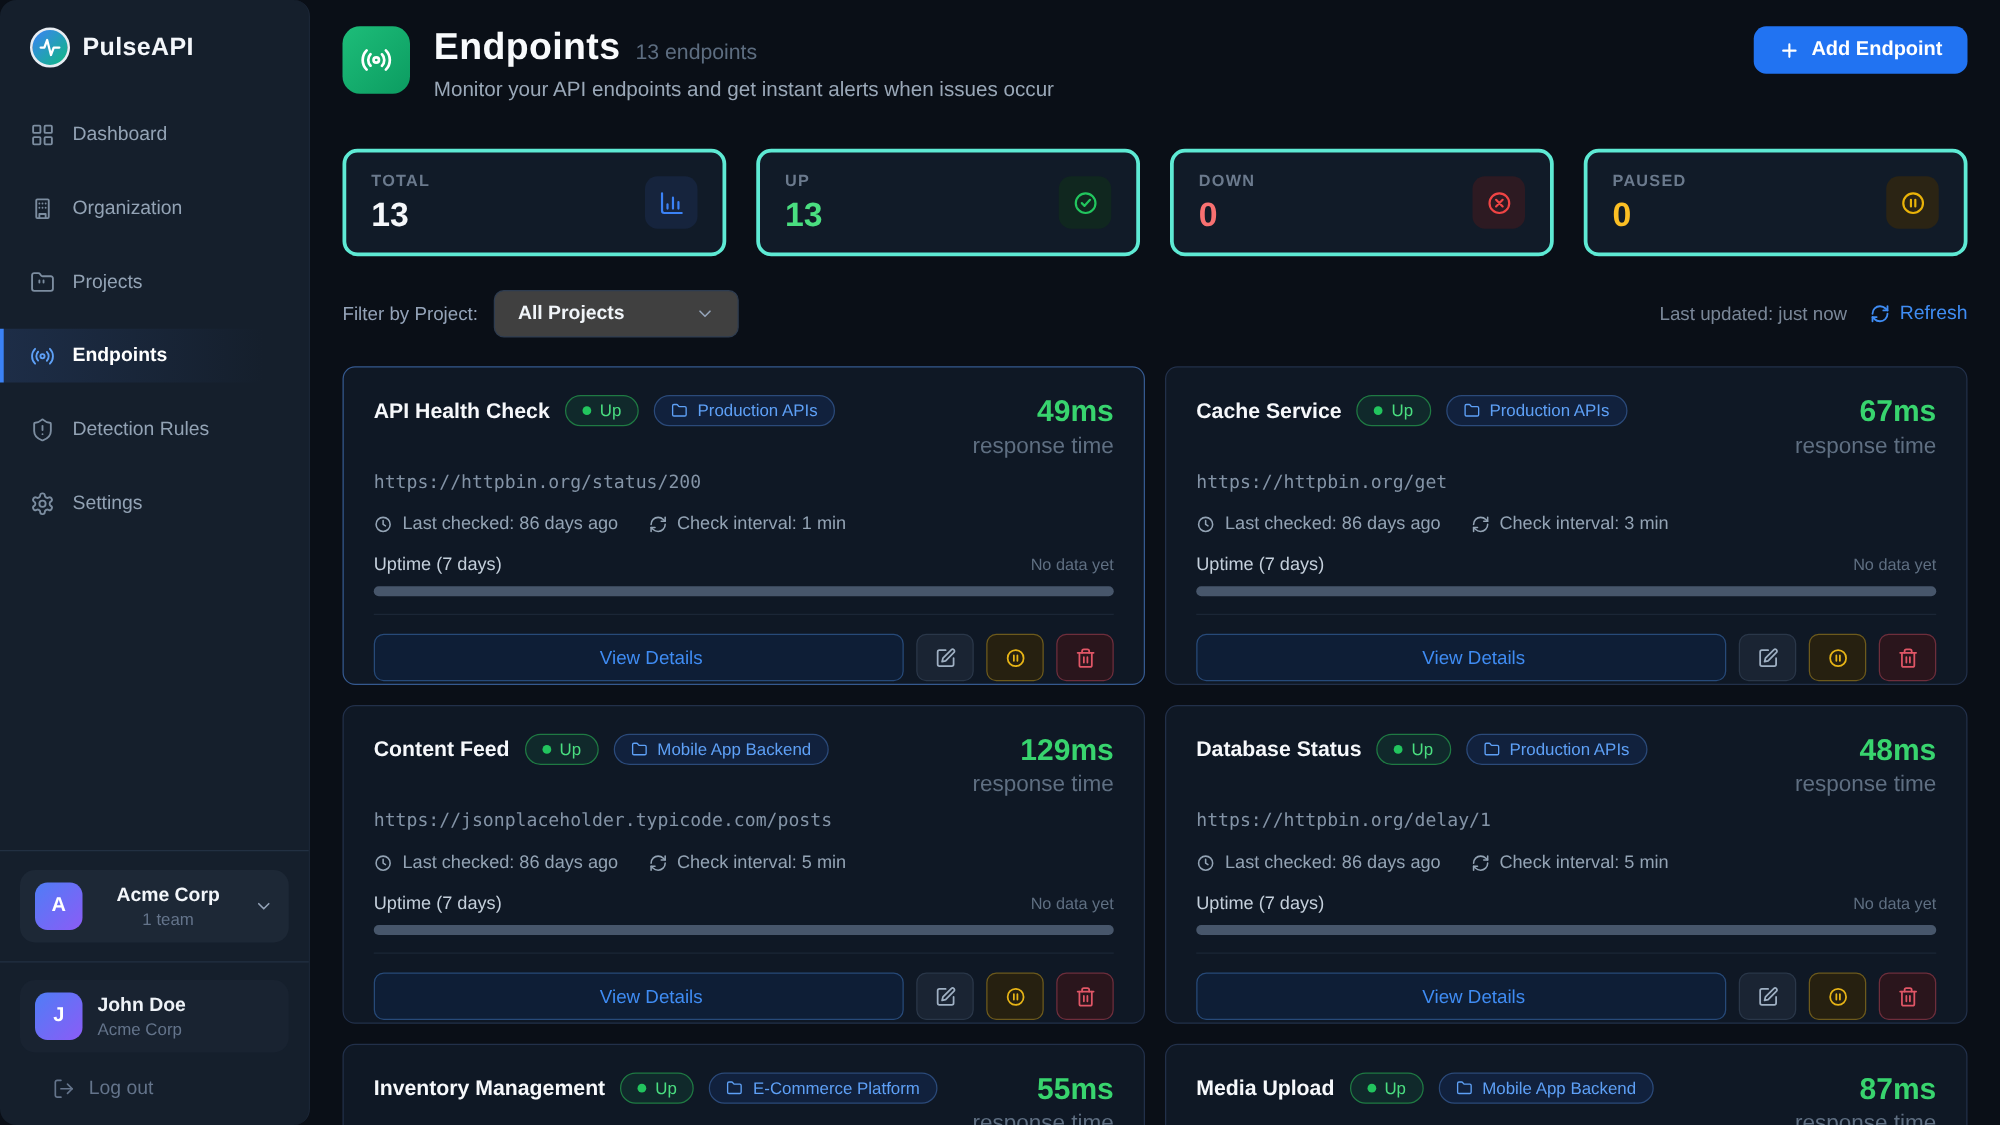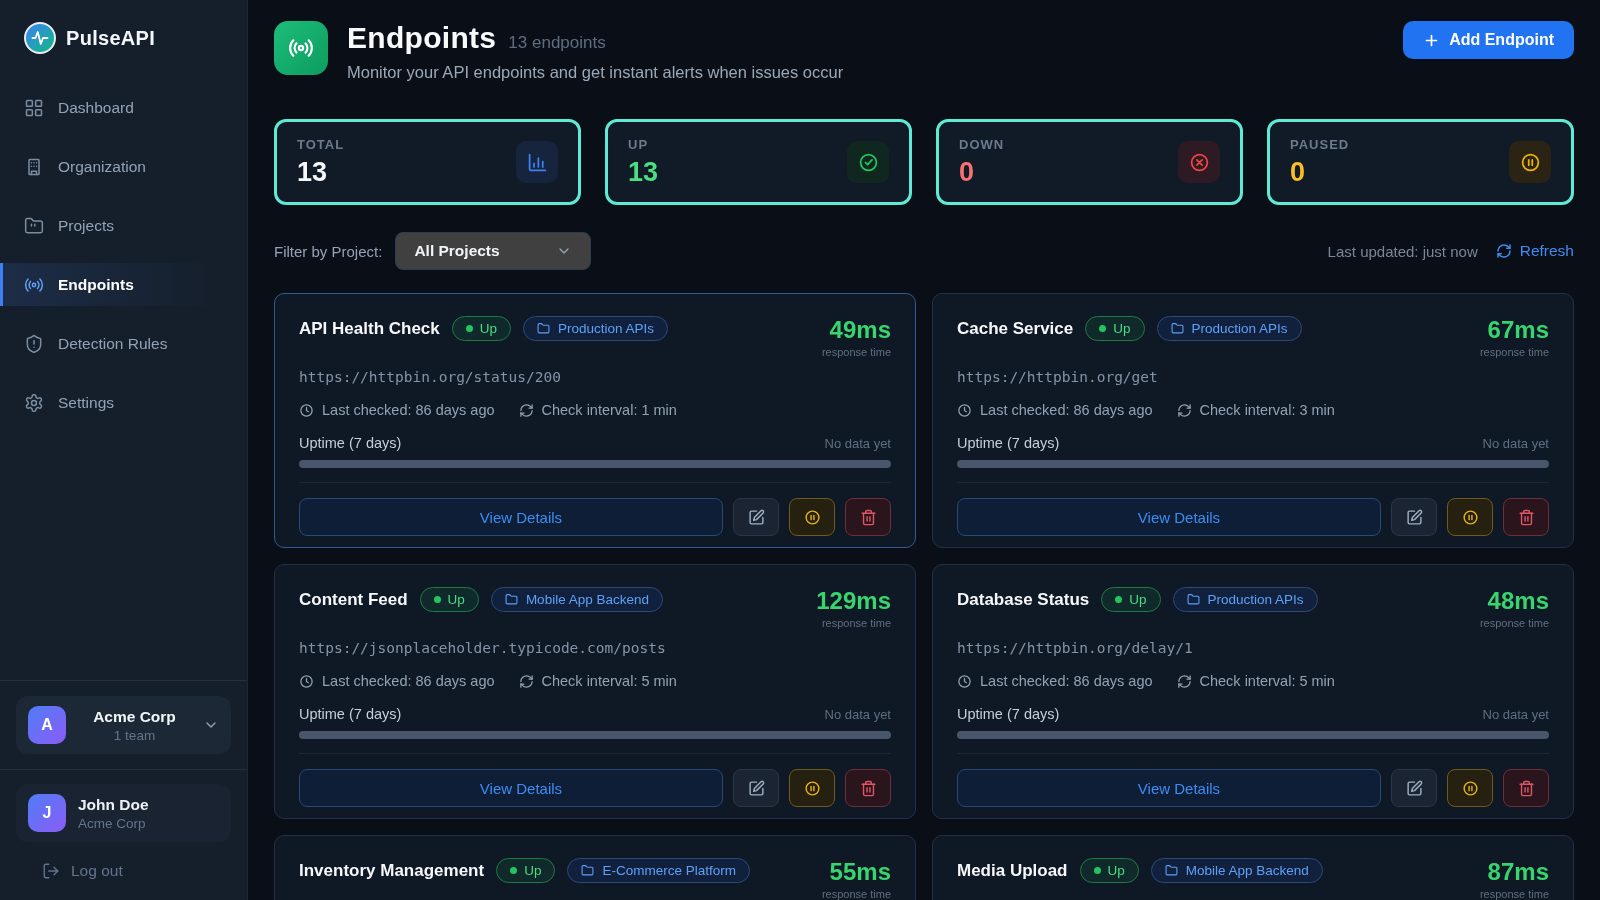--- a/index.html
+++ b/index.html
@@ -10,20 +10,21 @@
     color:#e2e8f0;
     position:relative;
   }
   svg { display:block; }
 
   
   .sidebar {
     position:absolute; left:0; top:0; width:248px; height:900px;
     background:#151f2c; display:flex; flex-direction:column;
     border-right:1px solid #1b2636;
+    border-radius:13px;
   }
   .logo-row { display:flex; align-items:center; gap:10px; padding:22px 24px 10px; }
   .logo-mark {
     width:32px; height:32px; border-radius:50%;
     background:linear-gradient(135deg,#3b82f6,#10b981);
     display:flex; align-items:center; justify-content:center;
     border:2px solid #e8edf3;
   }
   .logo-name { font-size:20px; font-weight:bold; color:#f3f6fa; letter-spacing:.3px; }
   .nav { margin-top:22px; display:flex; flex-direction:column; gap:16px; }
@@ -143,21 +144,21 @@
   .badge-up .dot { width:7px; height:7px; border-radius:50%; background:#22c55e; }
   .badge-proj {
     display:inline-flex; align-items:center; gap:8px;
     padding:4px 13px; border-radius:999px; font-size:13.5px;
     background:rgba(37,99,235,.12); border:1px solid #2b4a7a; color:#5ea0f6;
     cursor:pointer;
   }
   .badge-proj svg { width:13px; height:13px; stroke:#5ea0f6; }
   .ep-rt { margin-left:auto; text-align:right; flex:none; }
   .ep-rt-val { font-size:24px; font-weight:bold; color:#38d46e; }
-  .ep-rt-label { font-size:11px; color:#5f6f82; margin-top:2px; }
+  .ep-rt-label { font-size:18px; color:#5f6f82; margin-top:2px; }
   .ep-url {
     font-family:"DejaVu Sans Mono", monospace;
     font-size:14.5px; color:#8494a7; margin-top:11px;
   }
   .ep-meta { display:flex; gap:24px; margin-top:17px; }
   .meta-item { display:flex; align-items:center; gap:8px; font-size:14.5px; color:#93a3b4; }
   .meta-item svg { width:15px; height:15px; stroke:#93a3b4; flex:none; }
   .ep-uptime-row { display:flex; align-items:baseline; justify-content:space-between; margin-top:17px; }
   .uptime-label { font-size:14.5px; color:#c4cfdb; }
   .uptime-status { font-size:13px; color:#5f6f82; }

